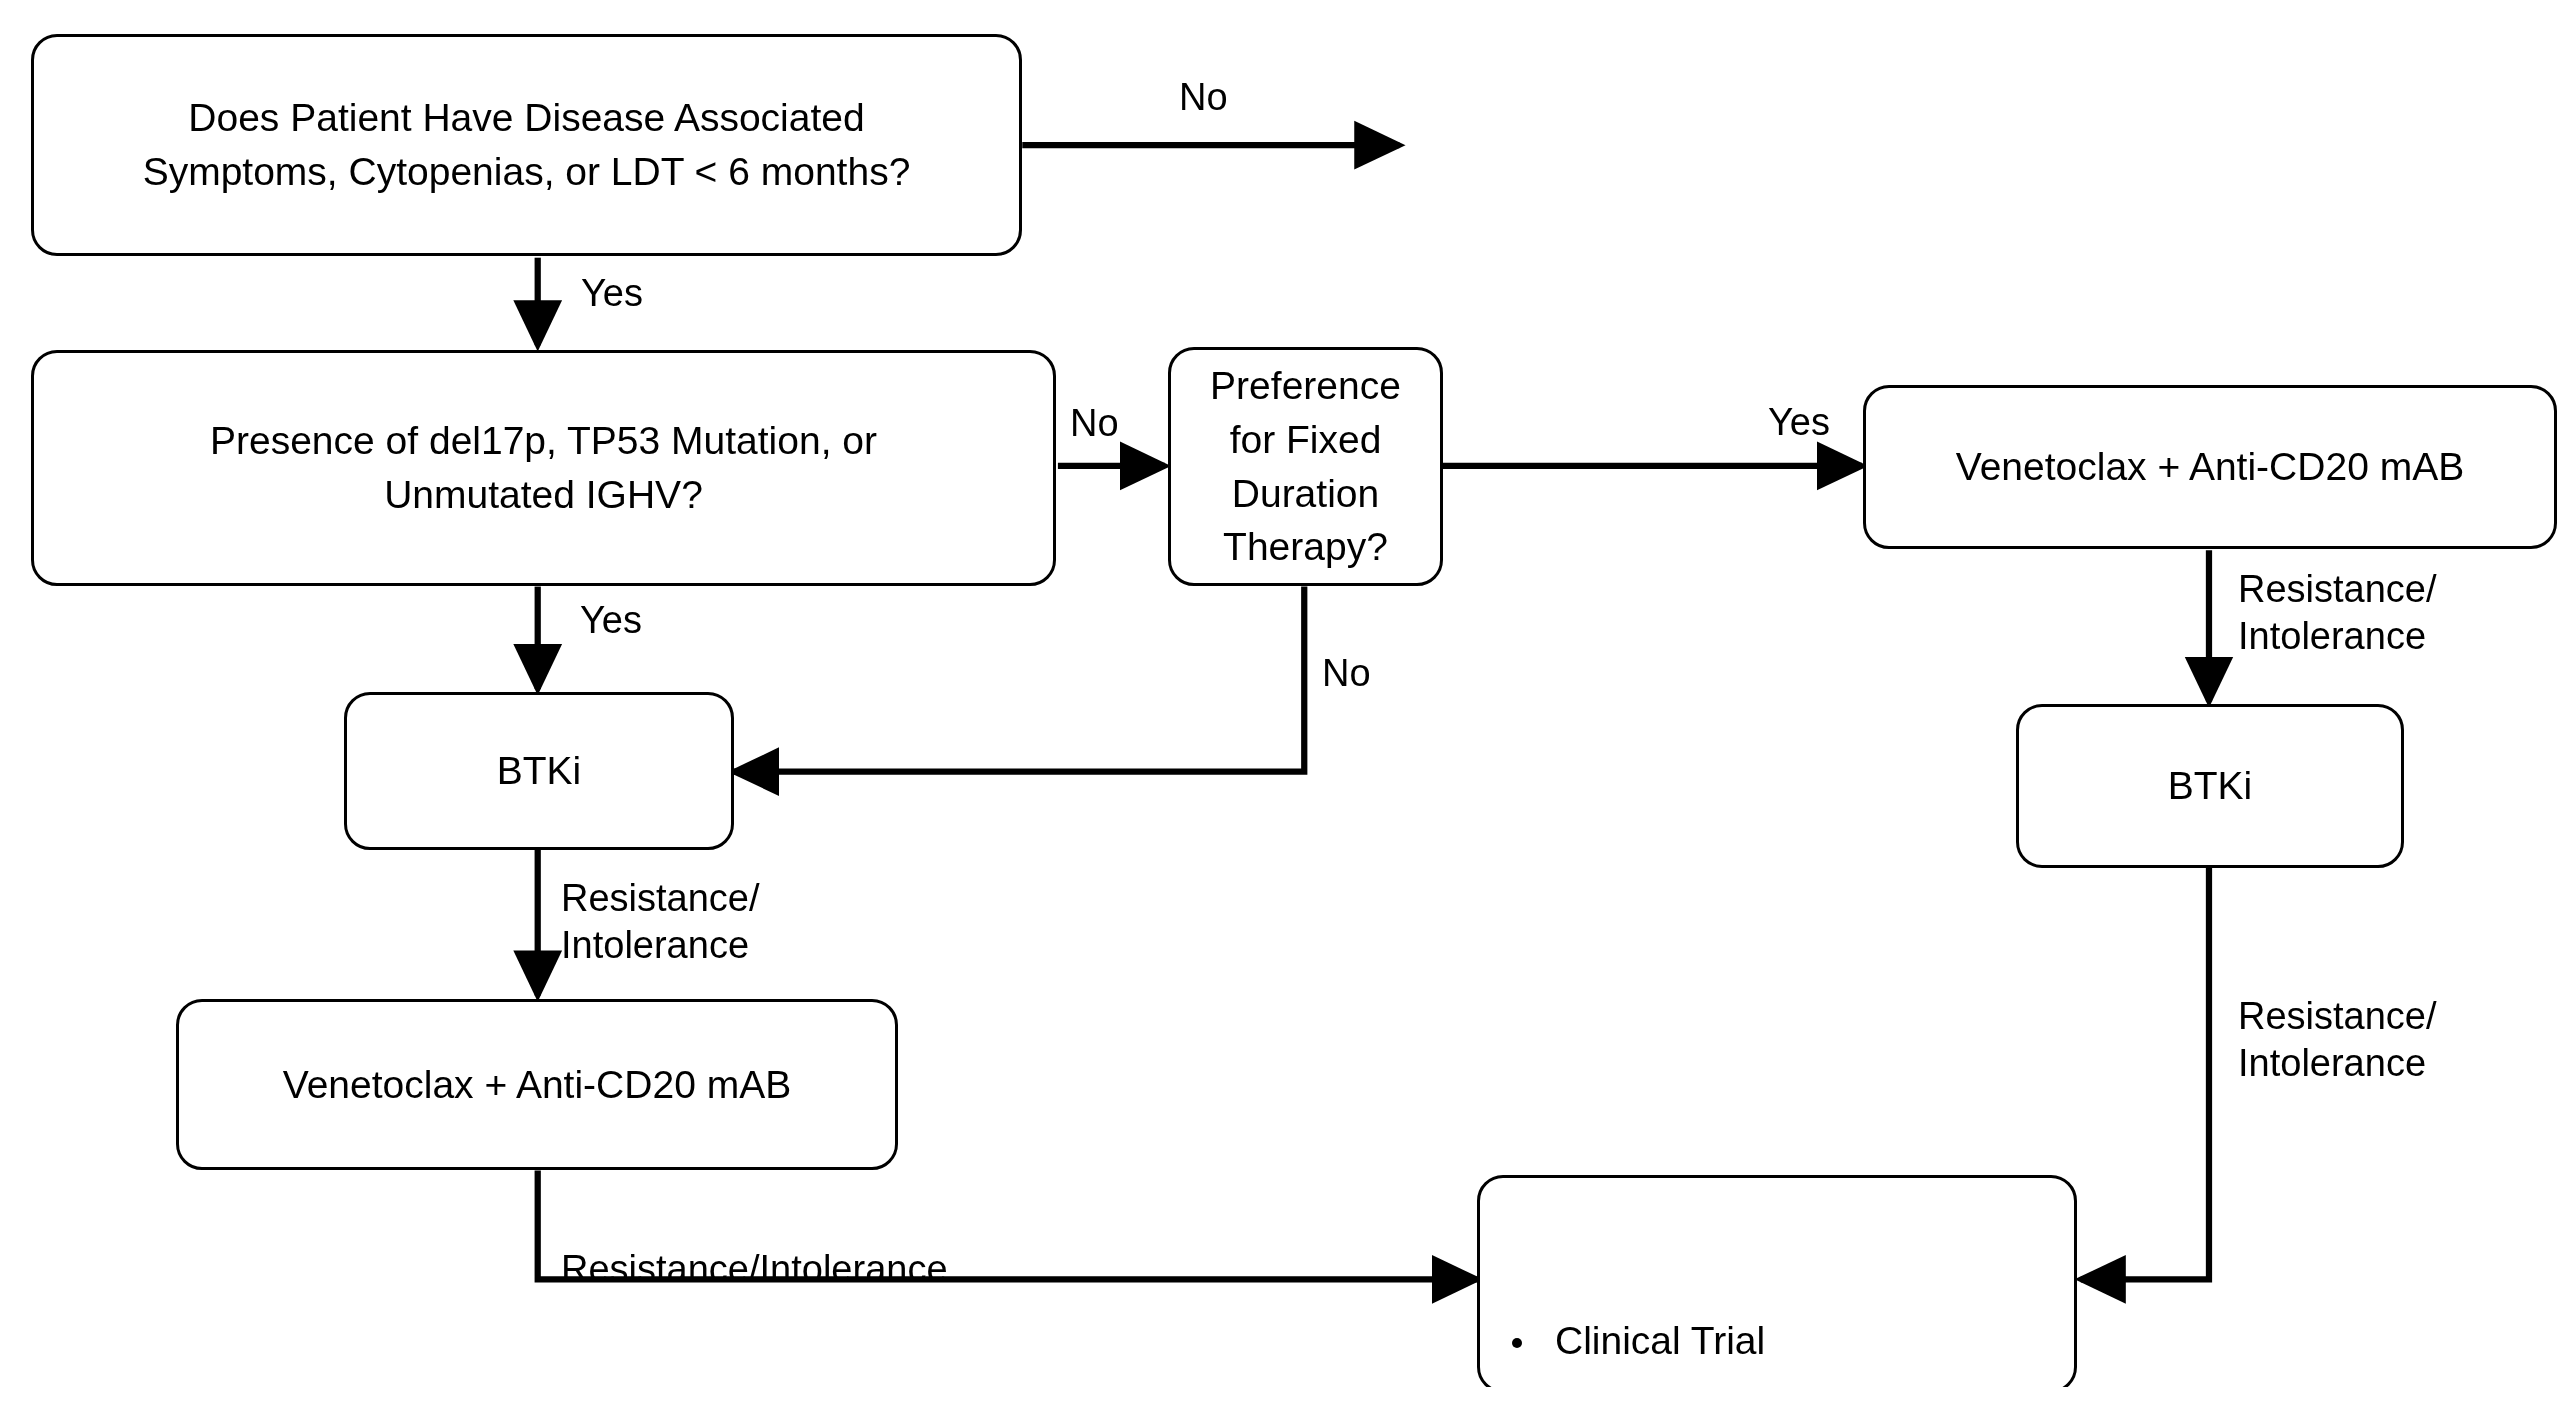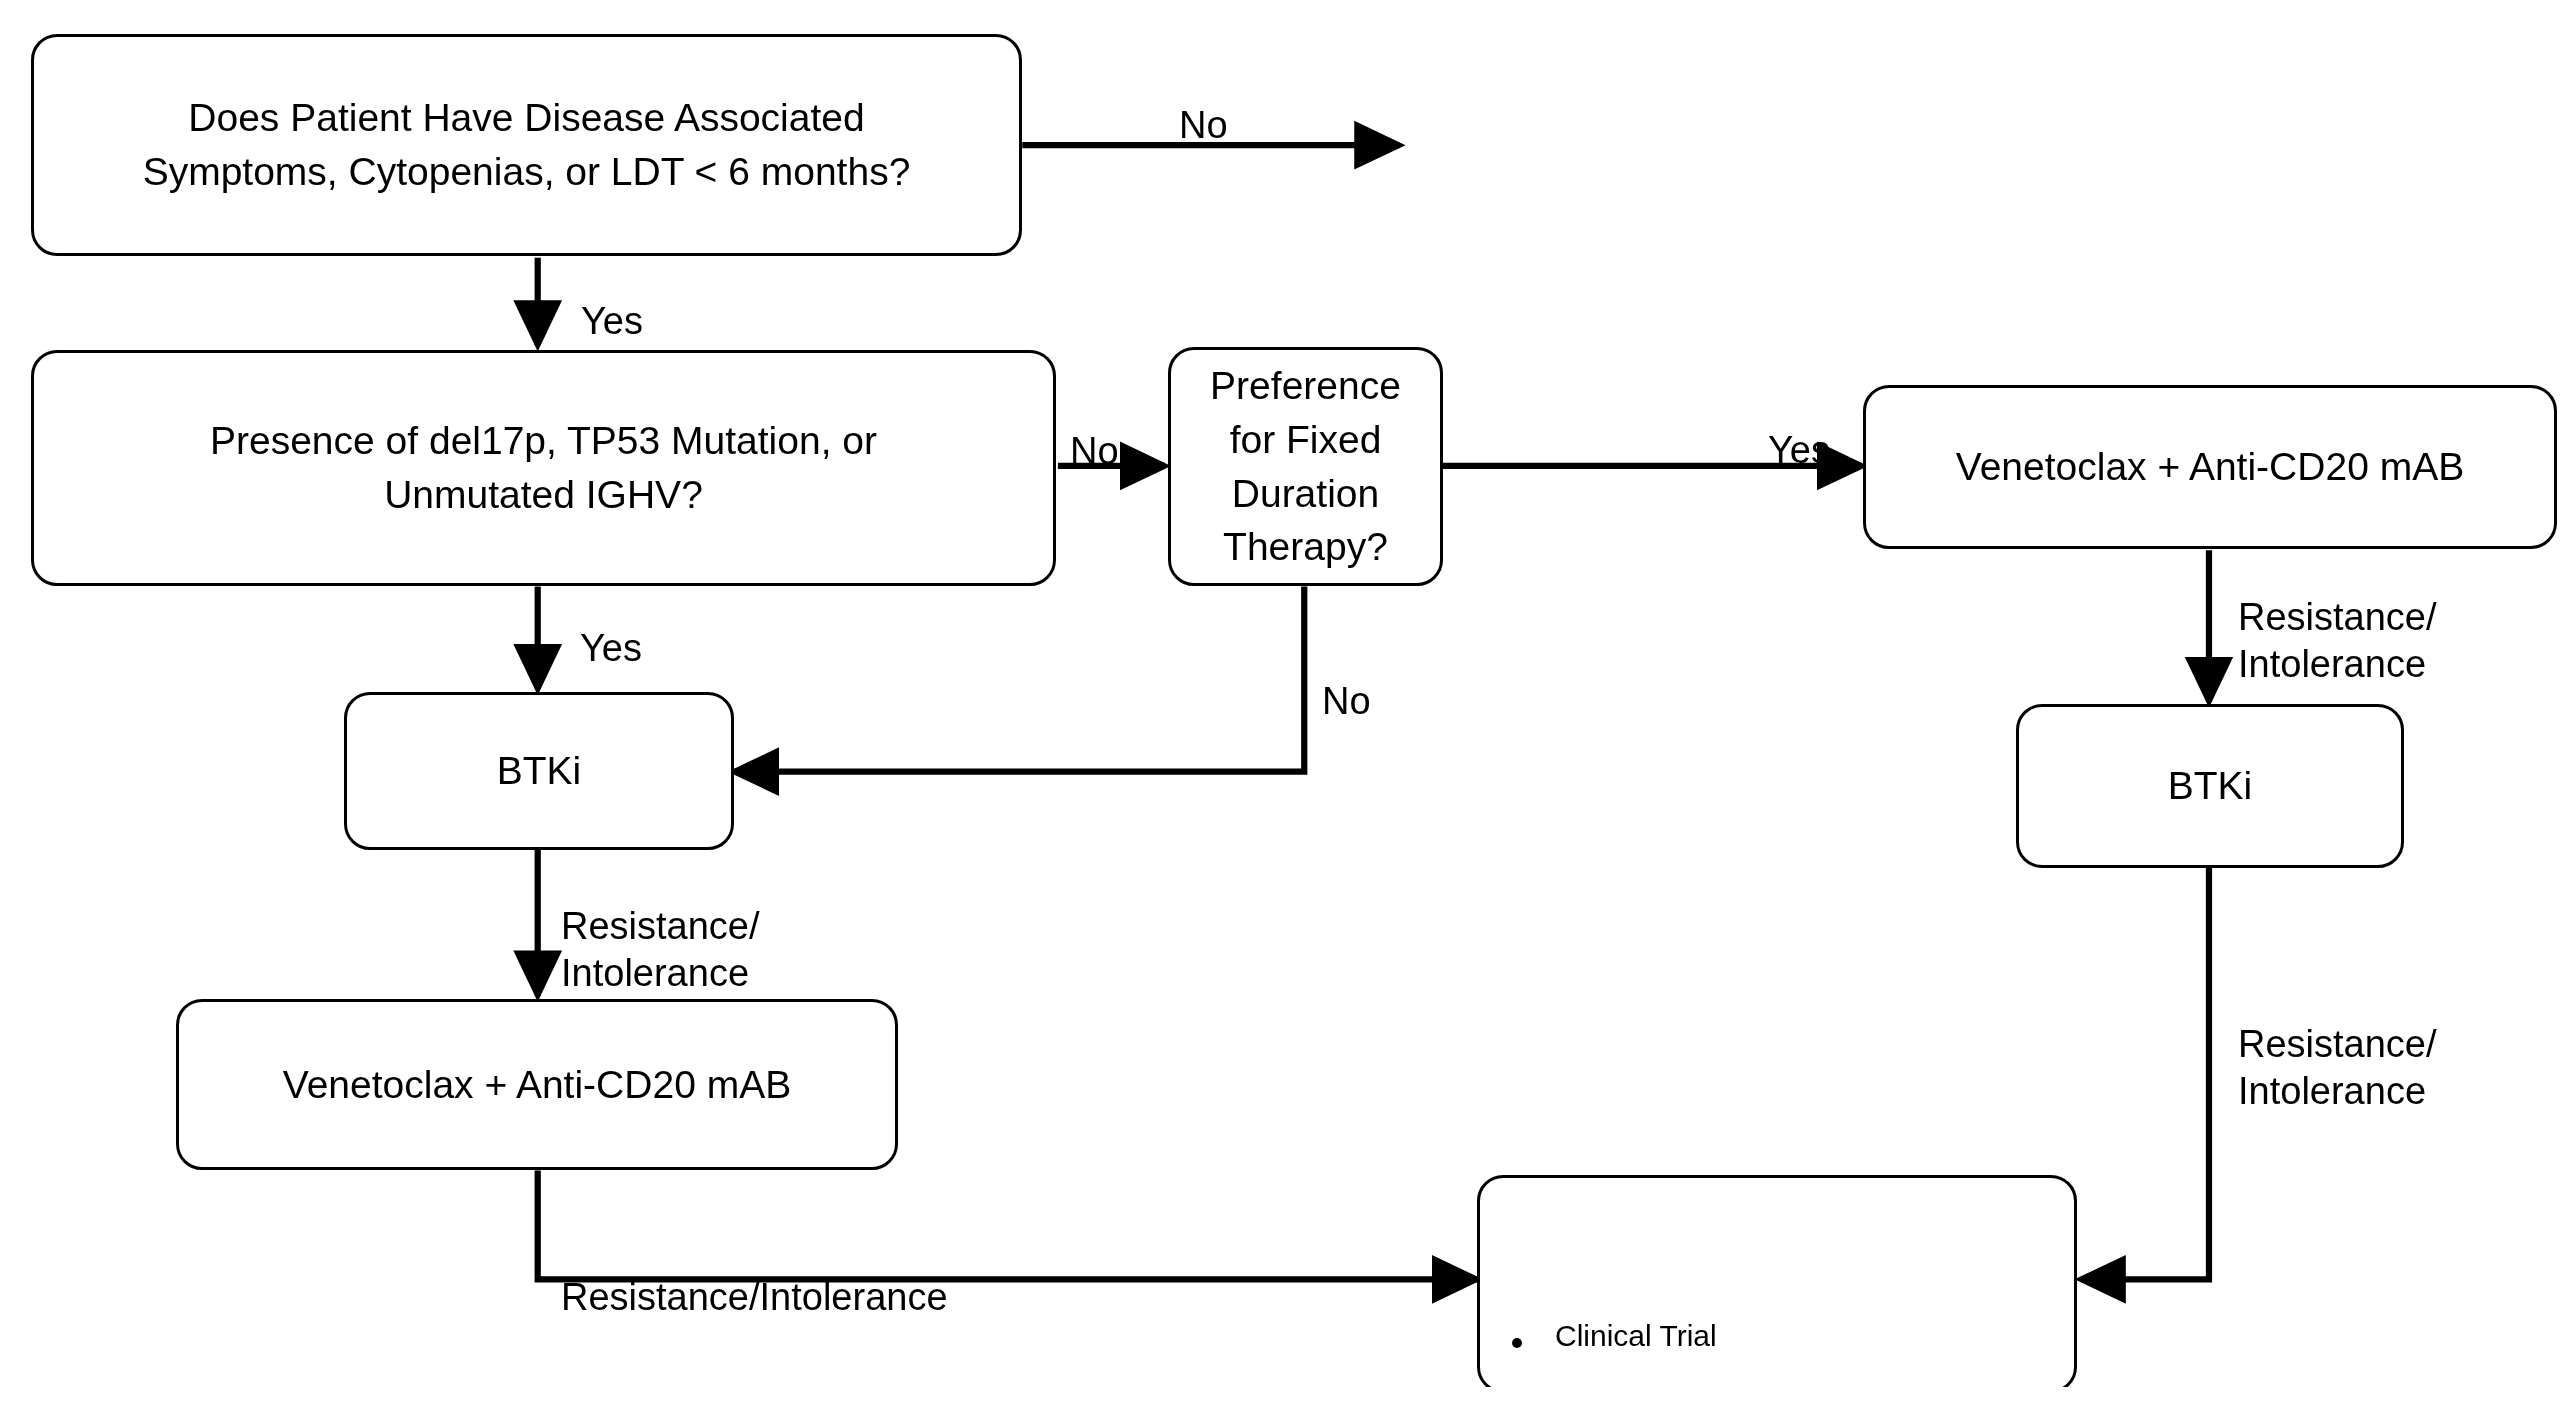--- a/index.html
+++ b/index.html
@@ -35,21 +35,21 @@
     display: block;
     padding: 0;
   }
   .bullet-list {
     list-style: none;
     margin: 0;
     padding: 35px 0 0 75px;
   }
   .bullet-list li {
     position: relative;
-    font-size: 30px;
+    font-size: 39px;
     line-height: 1.0;
     margin-bottom: 39px;
     text-align: left;
     color: #000000;
   }
   .bullet-list li::before {
     content: "";
     position: absolute;
     left: -43px;
     top: 17.5px;
@@ -58,21 +58,20 @@
     border-radius: 50%;
     background: #000000;
   }
   .edge-label {
     position: absolute;
     font-size: 38px;
     line-height: 1.24;
     color: #000000;
     white-space: pre-line;
     text-align: left;
-    margin-top: 28px;
   }
   svg.edges {
     position: absolute;
     left: 0;
     top: 0;
     width: 2576px;
     height: 1417px;
     pointer-events: none;
   }
 </style>

